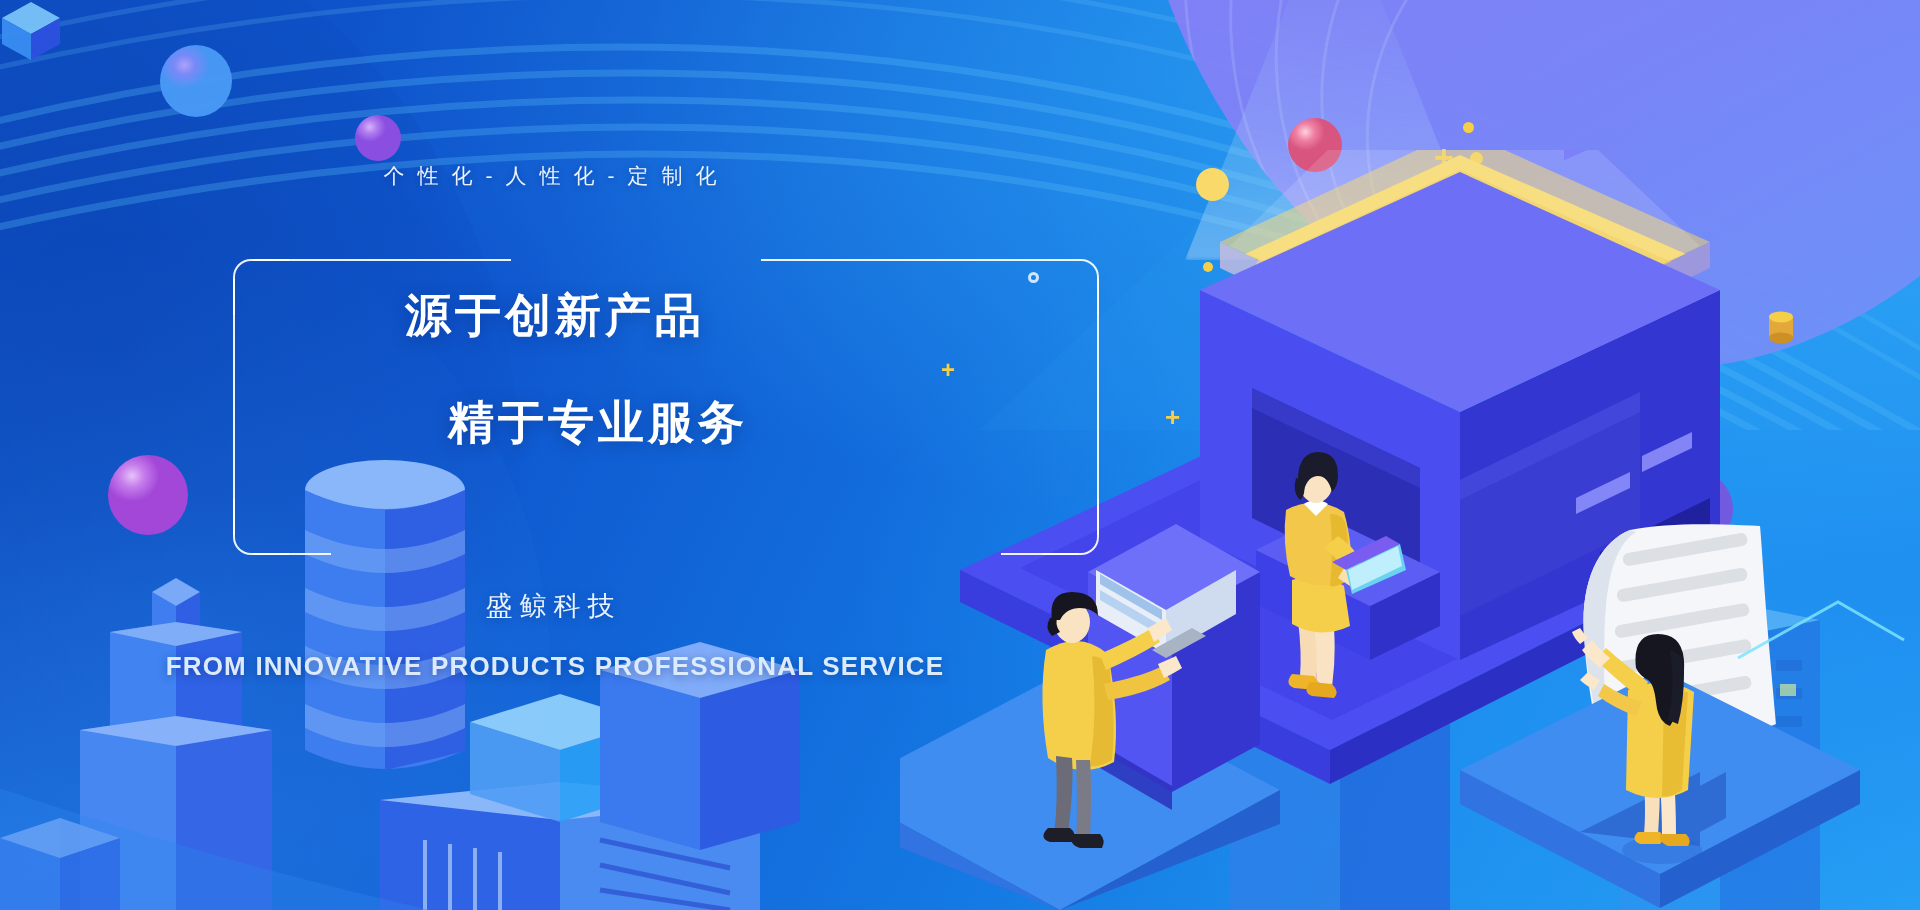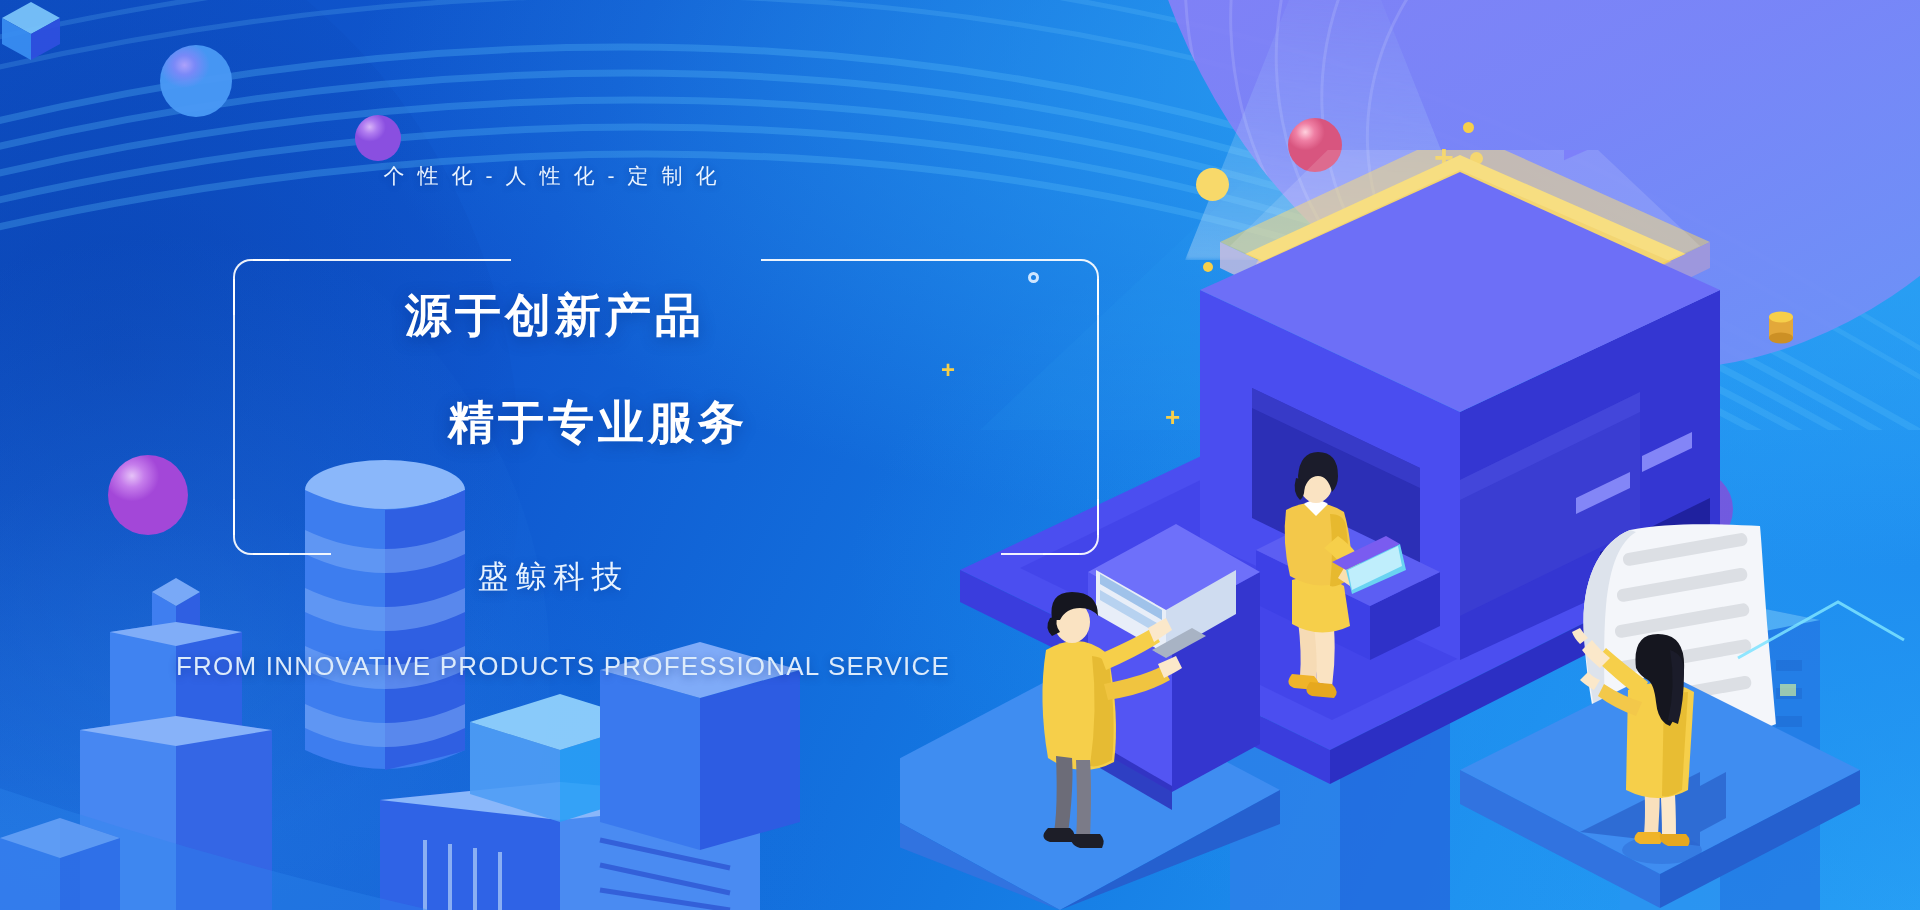--- a/index.html
+++ b/index.html
@@ -107,27 +107,27 @@
   .frame .edge{position:absolute;background:rgba(255,255,255,.92);}
   .frame .corner{position:absolute;border:2px solid rgba(255,255,255,.92);}
 
   .headline{
     position:absolute;left:0;top:285px;width:1110px;text-align:center;
     color:#ffffff;font-size:46px;font-weight:bold;letter-spacing:4px;
     text-shadow:0 3px 16px rgba(4,42,122,.45);
   }
   .headline.l2{top:392px;text-indent:86px;}
   .brand{
-    position:absolute;left:0;top:556px;width:1100px;text-align:center;
-    color:#e8f3ff;font-size:31px;letter-spacing:7px;text-indent:7px;
+    position:absolute;left:0;top:588px;width:1100px;text-align:center;
+    color:#e8f3ff;font-size:27px;letter-spacing:7px;text-indent:7px;
     text-shadow:0 2px 10px rgba(4,42,122,.4);
   }
   .subtitle{
-    position:absolute;left:8px;top:651px;width:1110px;text-align:center;
-    color:#dcebfb;font-size:26px;font-weight:normal;letter-spacing:1.2px;
+    position:absolute;left:0;top:651px;width:1110px;text-align:center;
+    color:#dcebfb;font-size:26px;font-weight:bold;letter-spacing:1.2px;
     text-shadow:0 2px 9px rgba(4,42,122,.45);
   }
 
   
   .city{position:absolute;left:0;bottom:0;width:1100px;height:540px;}
 
   
   .scene{position:absolute;left:900px;top:150px;width:1020px;height:760px;}
 </style>
 </head>

